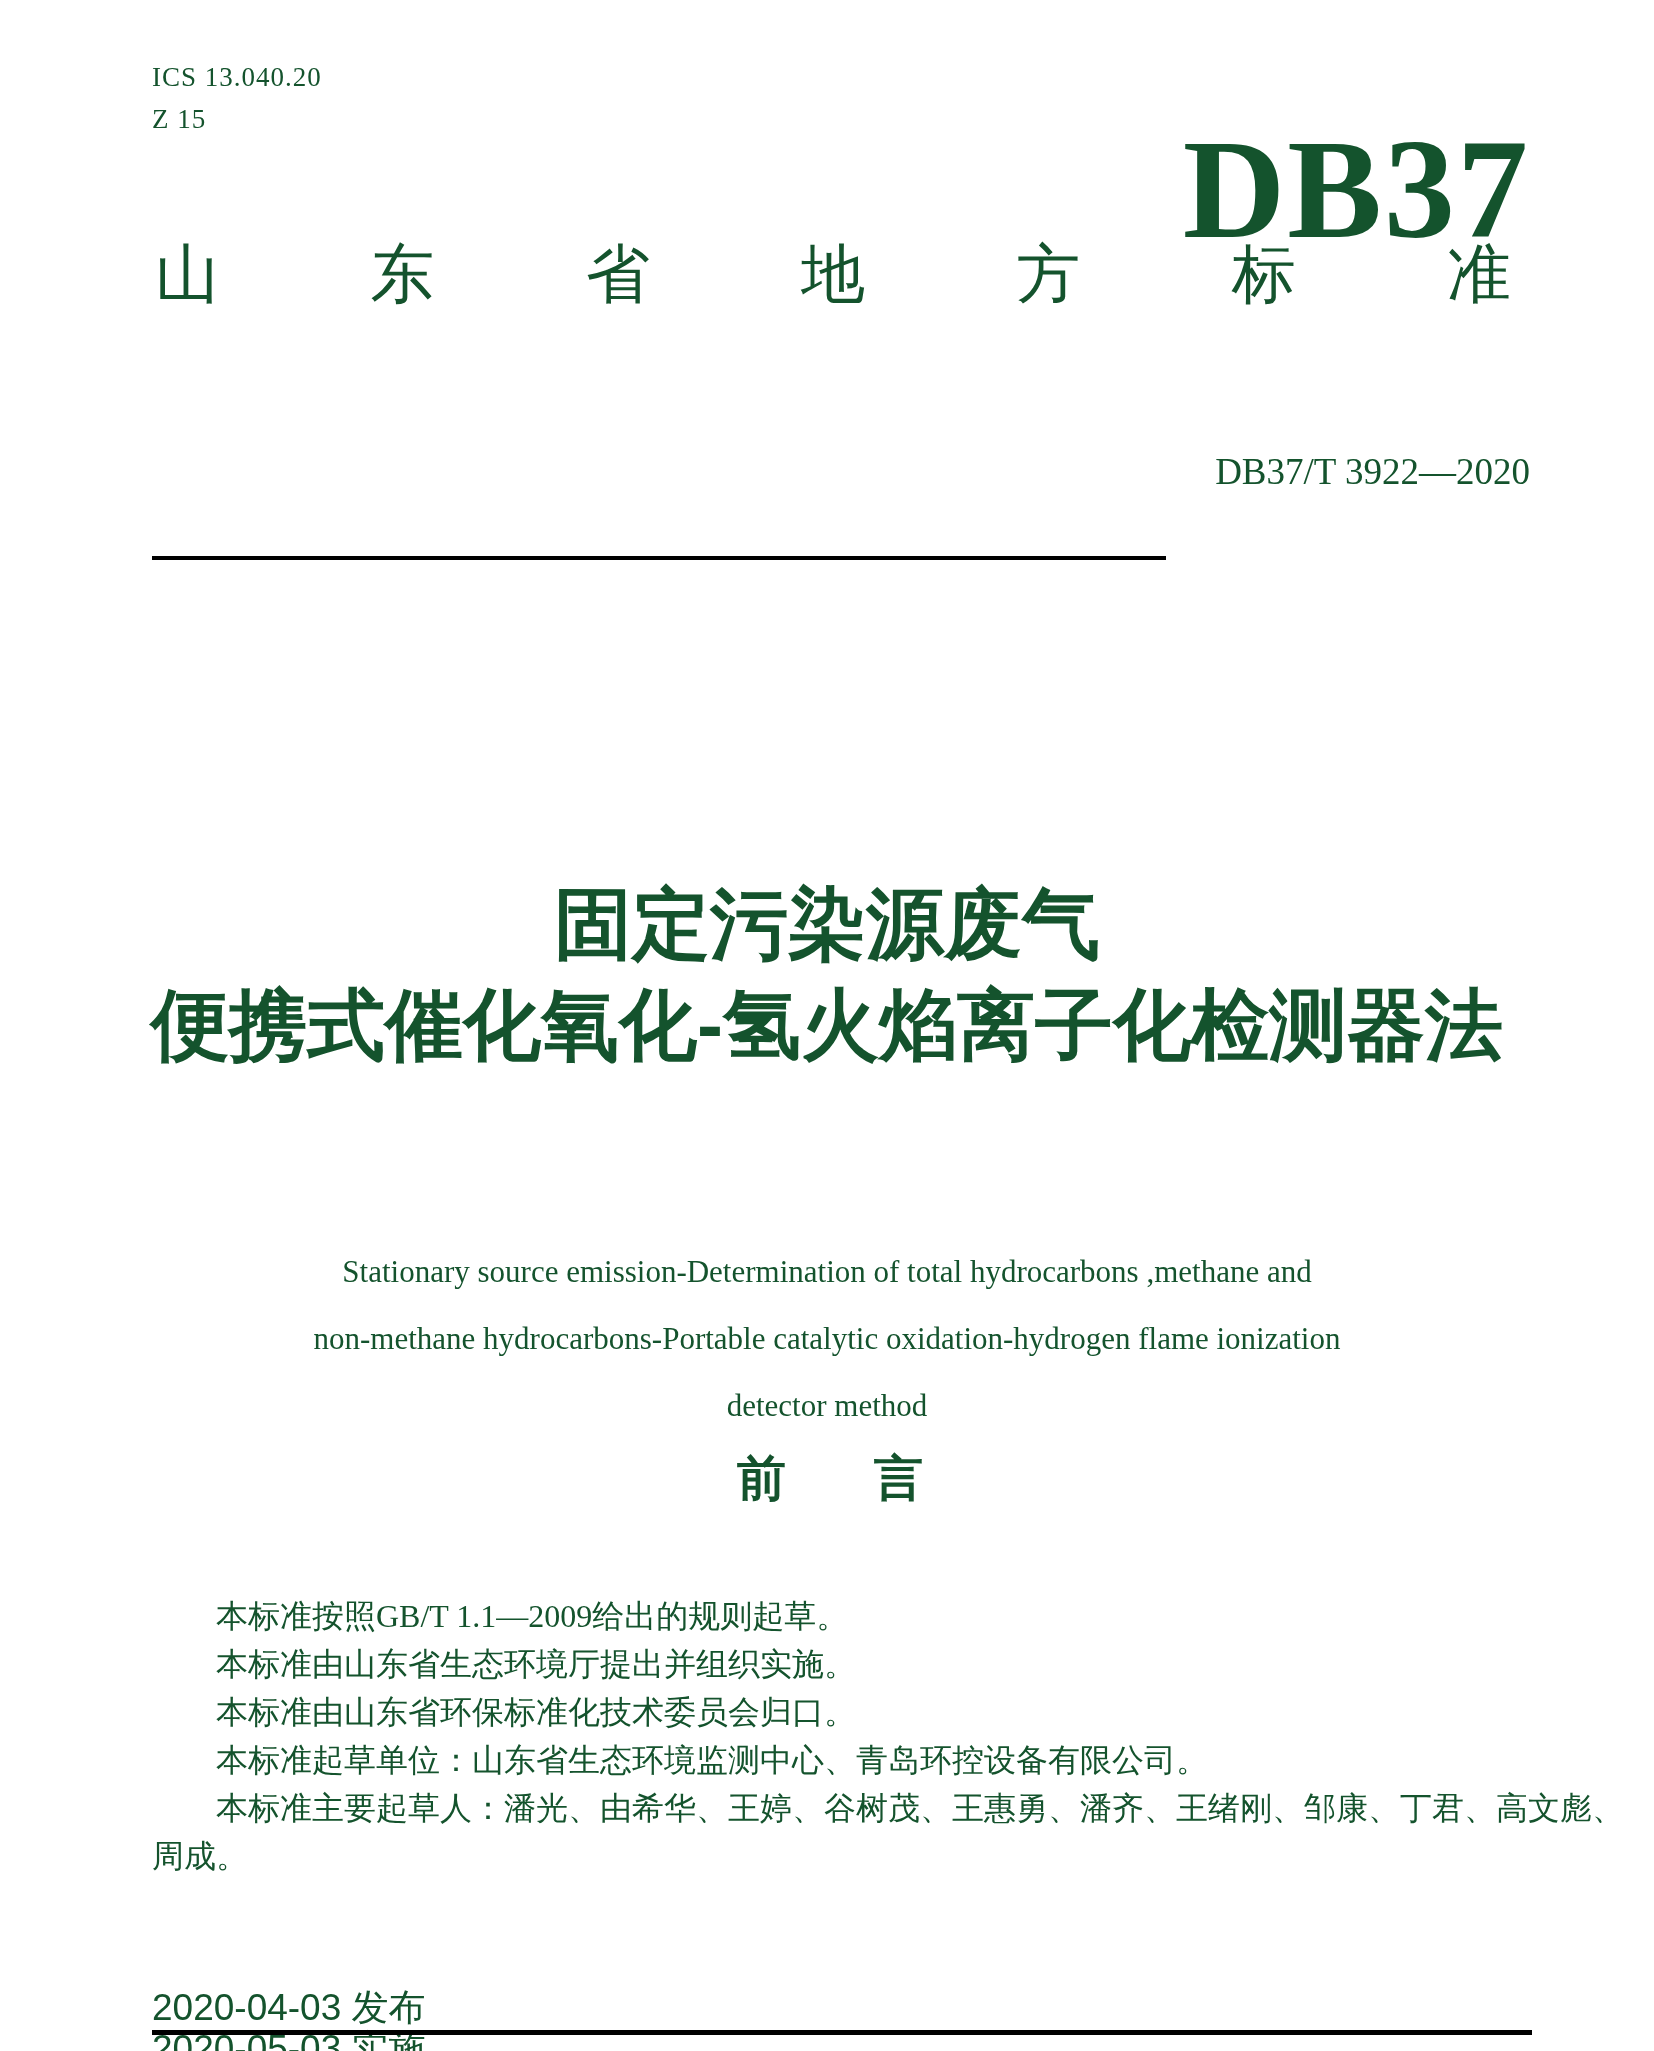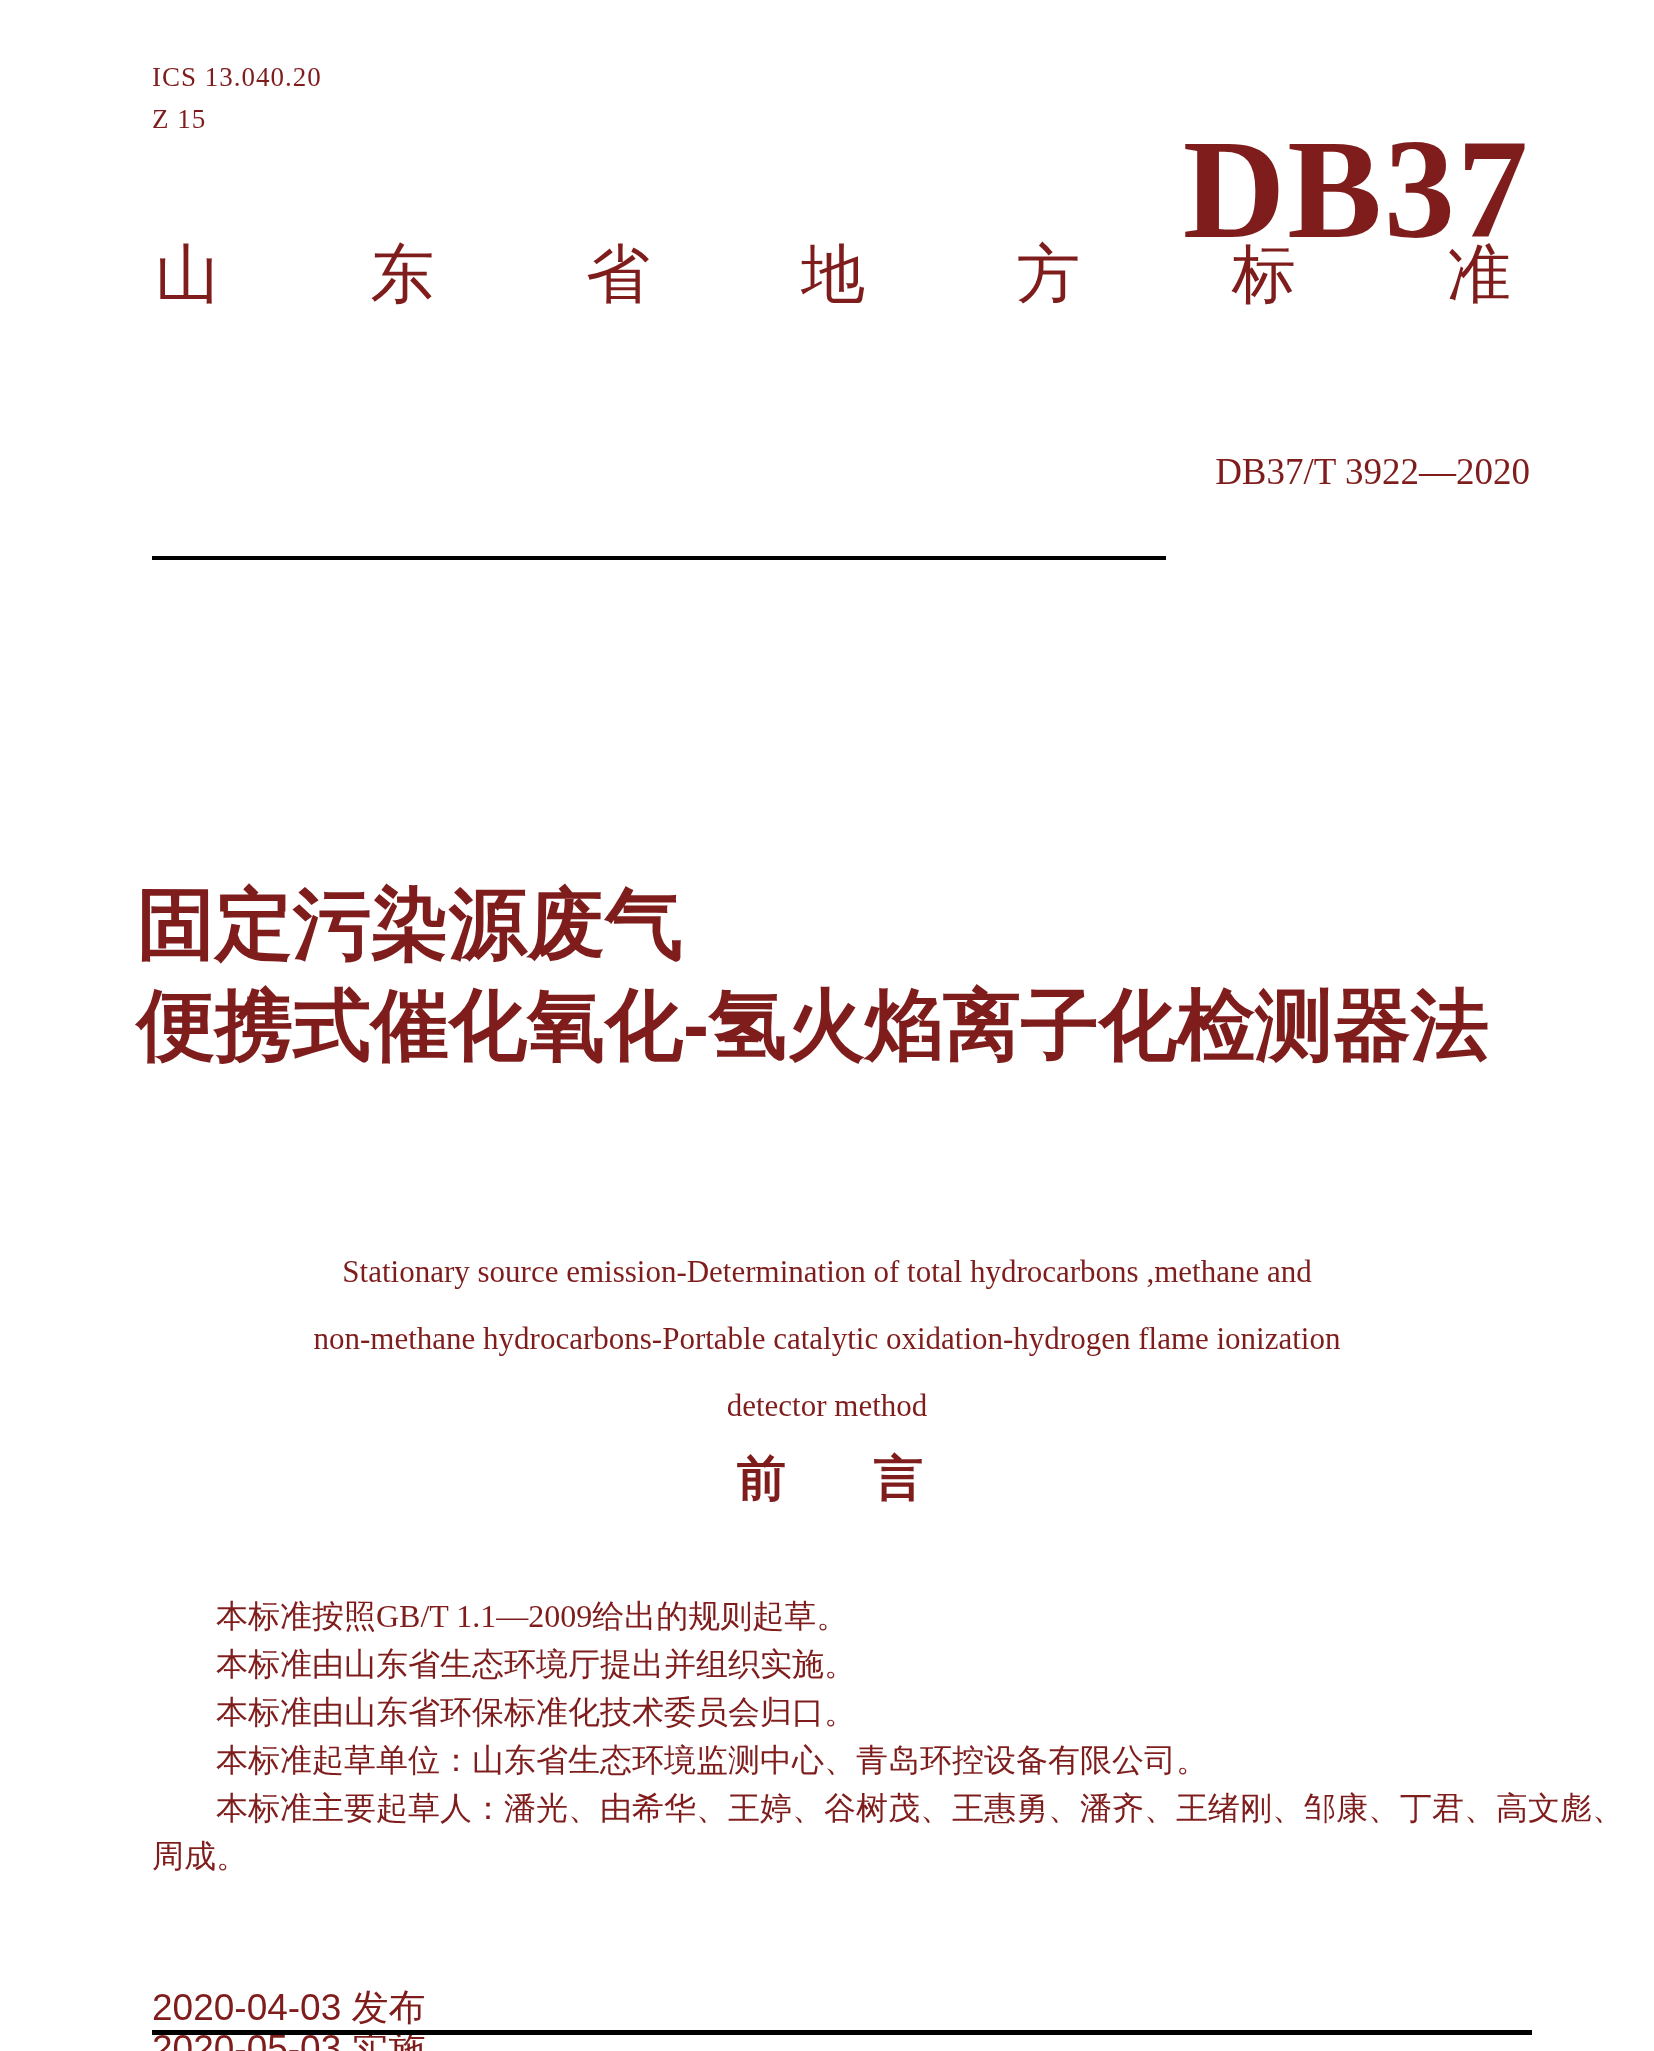--- a/index.html
+++ b/index.html
@@ -2,21 +2,21 @@
 <html><head>
 <meta charset="utf-8">
 <style>
   * { margin: 0; padding: 0; box-sizing: border-box; }
   html, body { background: #e8e8e8; }
   .page {
     position: relative;
     width: 1654px;
     height: 2051px;
     background: #ffffff;
-    color: #7f1d1d;
+    color: #14532d;
     overflow: hidden;
     font-family: "Liberation Serif", "DejaVu Serif", serif;
   }
   .ics-block {
     position: absolute;
     left: 152px; top: 56px;
     font-family: "Liberation Serif", "DejaVu Serif", serif;
     font-size: 27px;
     line-height: 42px;
     letter-spacing: 1px;
@@ -54,21 +54,21 @@
   .rule-top {
     position: absolute;
     left: 152px; top: 556px;
     width: 1014px; height: 4px;
     background: #000;
   }
   .title-zh {
     position: absolute;
     left: 137px; top: 874px;
     width: 1380px;
-    text-align: left;
+    text-align: center;
     font-family: "Liberation Sans", "DejaVu Sans", sans-serif;
     font-weight: bold;
     font-size: 78px;
     line-height: 101px;
     white-space: nowrap;
   }
   .title-en {
     position: absolute;
     left: 80px; top: 1238px;
     width: 1494px;

